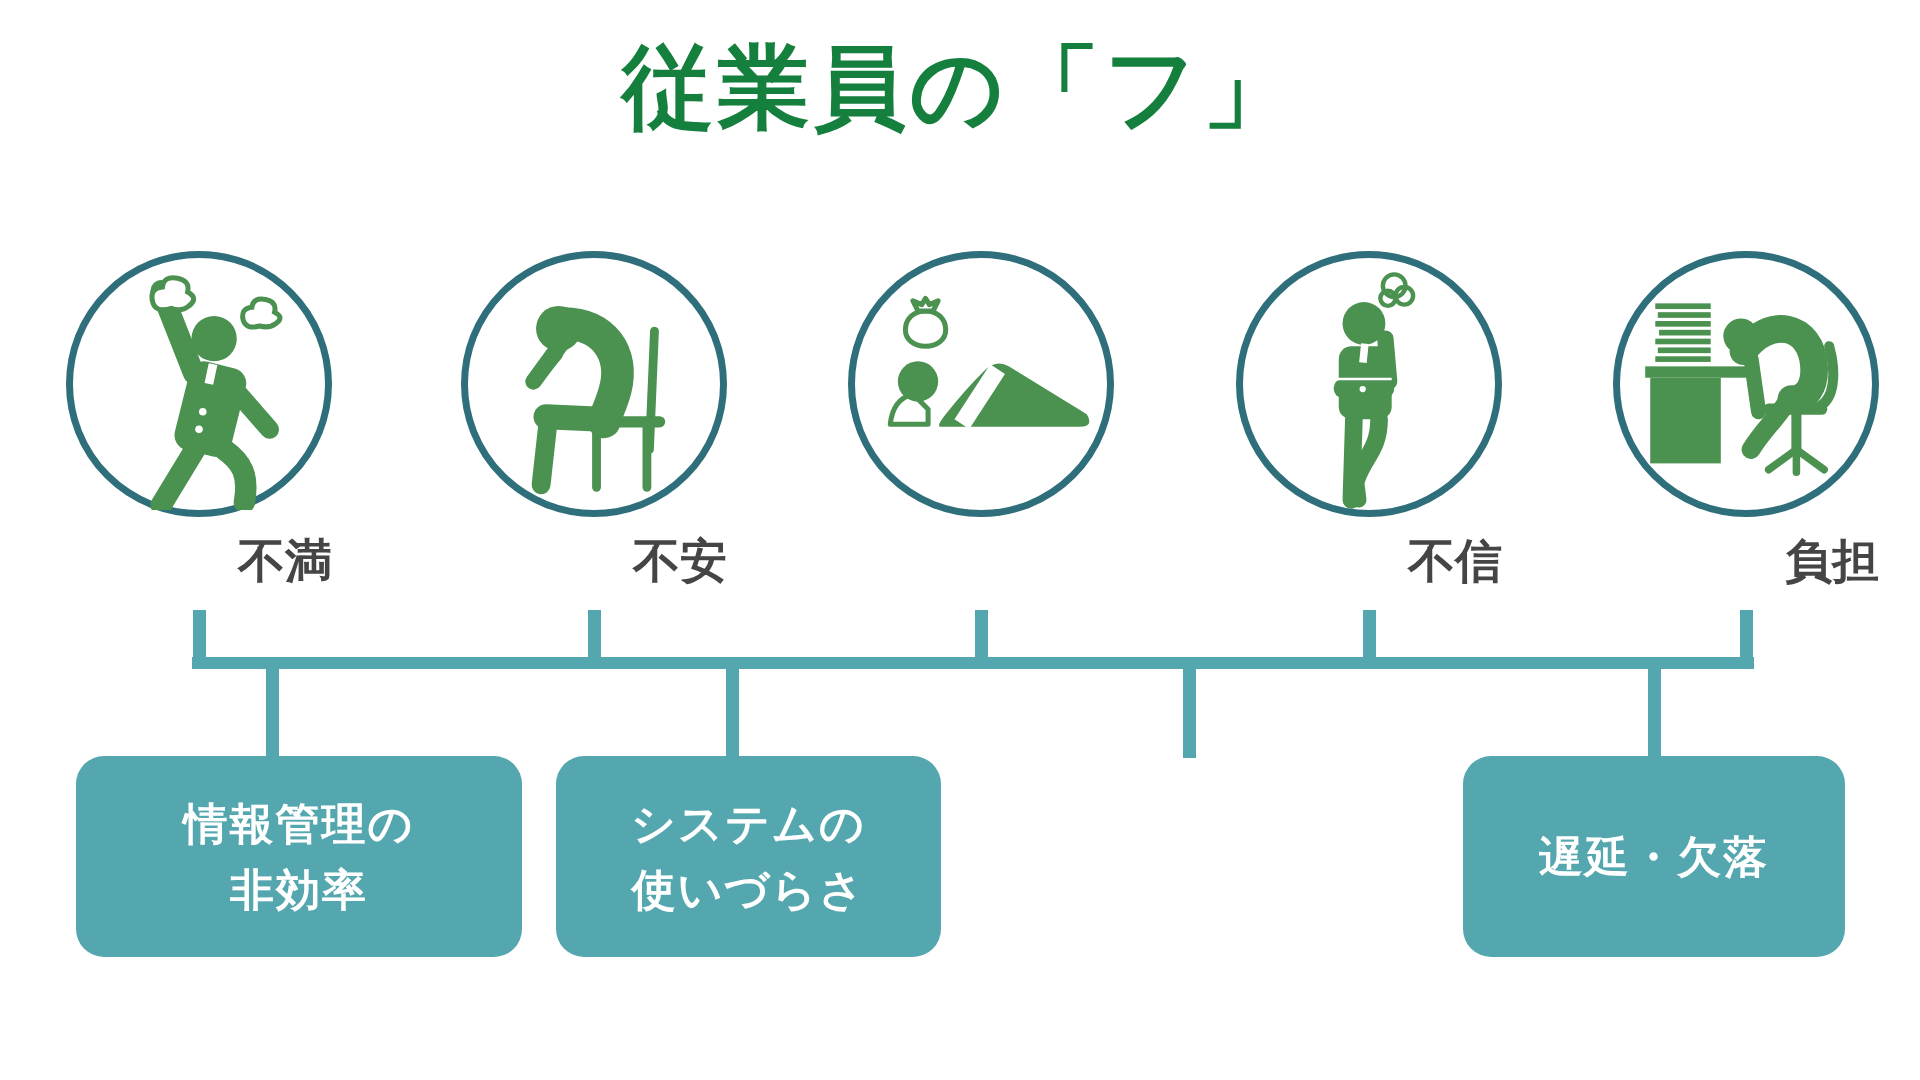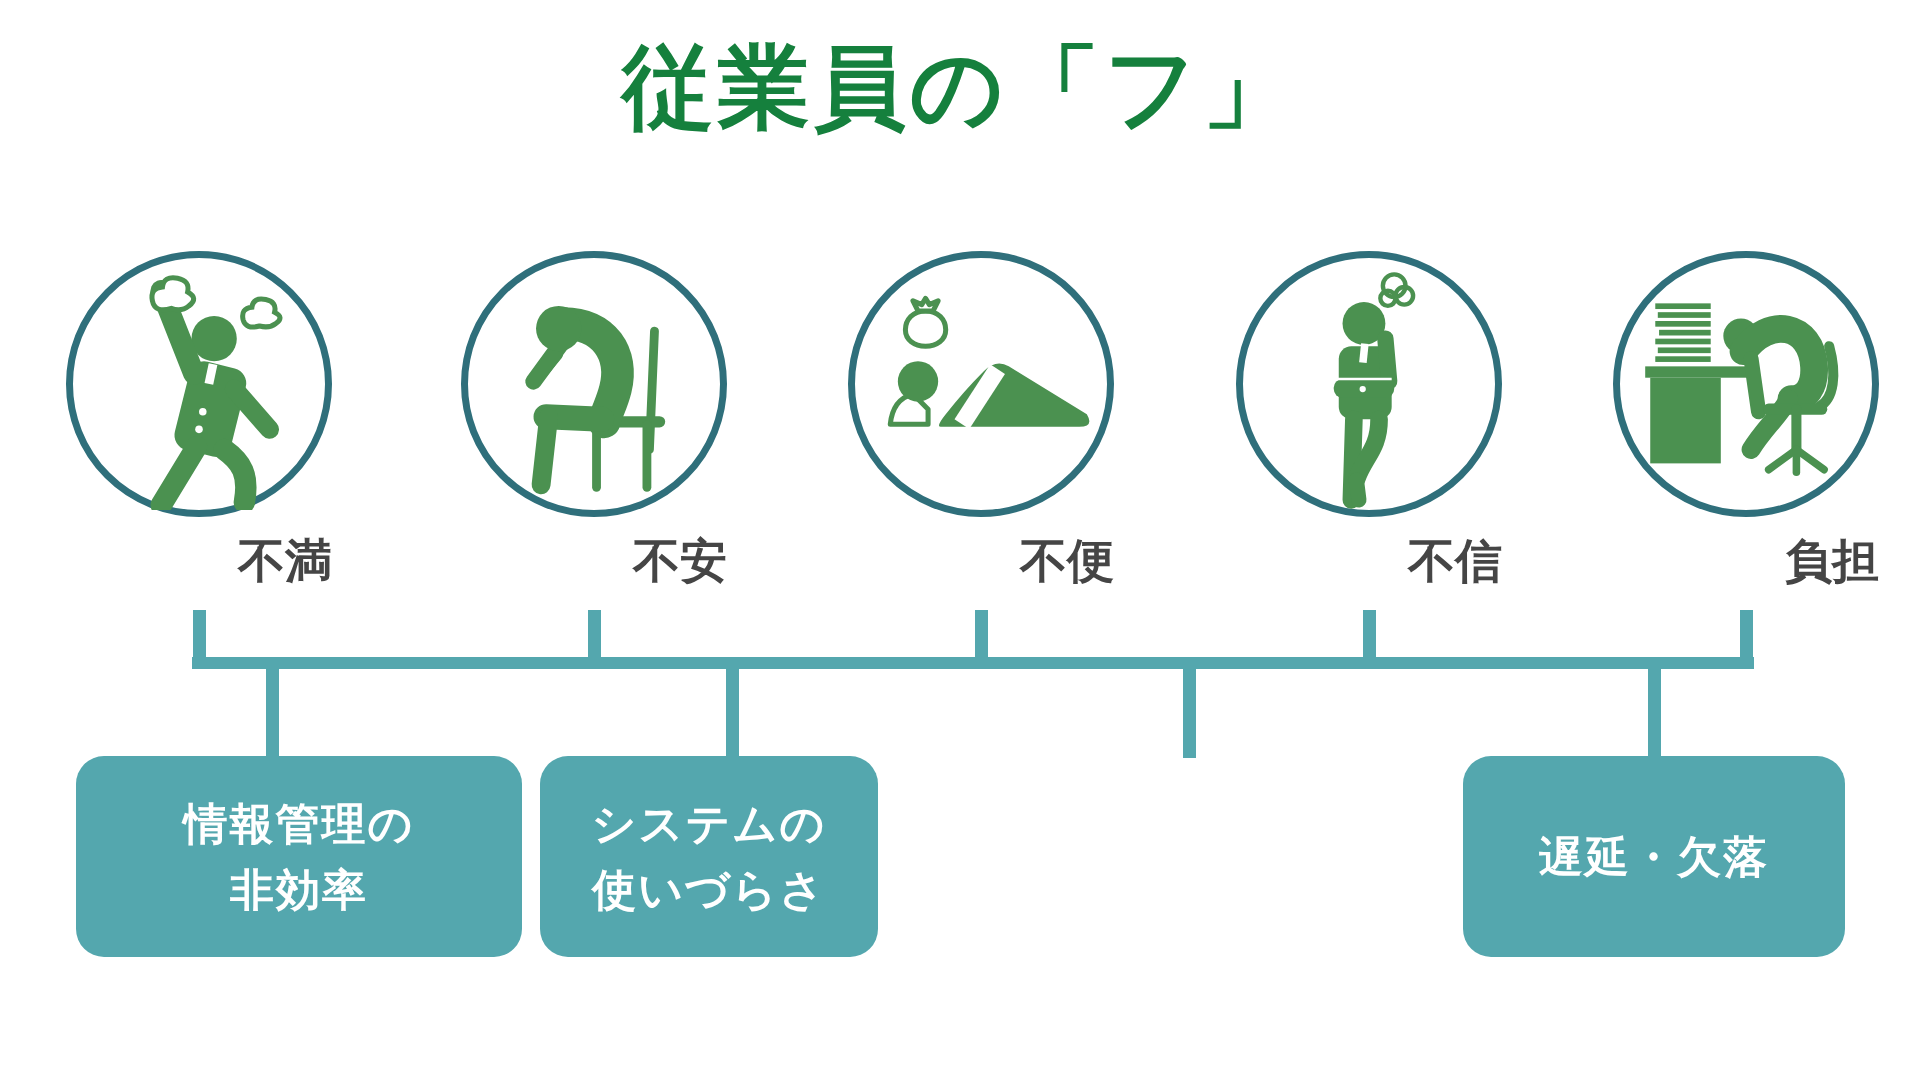--- a/index.html
+++ b/index.html
@@ -27,21 +27,21 @@
   .stub-up{top:610px;width:13px;height:47px;}
   .su1{left:193px}.su2{left:588px}.su3{left:975px}.su4{left:1363px}.su5{left:1740px}
   .stub-down{top:669px;width:13px;height:89px;}
   .sd1{left:266px}.sd2{left:726px}.sd3{left:1183px}.sd4{left:1648px}
   .box{
     position:absolute;top:756px;height:201px;background:#54a7ae;border-radius:28px;
     display:flex;flex-direction:column;align-items:center;justify-content:center;
     color:#ffffff;font-size:44px;font-weight:bold;letter-spacing:2px;text-align:center;
   }
   .box span{display:block;line-height:66px;}
-  .b1{left:76px;width:446px}.b2{left:540px;width:338px}
+  .b1{left:76px;width:446px}.b2{left:556px;width:385px}
   .b3{left:1003px;width:372px}.b4{left:1463px;width:382px}
 </style>
 </head>
 <body>
 
 <div class="stage">
 
   <h1 class="title">従業員の「フ」</h1>
 
   <div class="circle c1">
@@ -145,21 +145,20 @@
         <path d="M140,120 L140,152" stroke-width="8"></path>
         <path d="M140,152 L118,168" stroke-width="6"></path>
         <path d="M140,152 L162,168" stroke-width="6"></path>
         <path d="M140,152 L140,170" stroke-width="6"></path>
       </g>
     </svg>
   </div>
 
   <div class="clabel l1">不満</div>
   <div class="clabel l2">不安</div>
-  <div class="clabel l3">不便</div>
   <div class="clabel l4">不信</div>
   <div class="clabel l5">負担</div>
 
   <div class="conn stub-up su1"></div>
   <div class="conn stub-up su2"></div>
   <div class="conn stub-up su3"></div>
   <div class="conn stub-up su4"></div>
   <div class="conn stub-up su5"></div>
   <div class="conn trunk"></div>
   <div class="conn stub-down sd1"></div>

